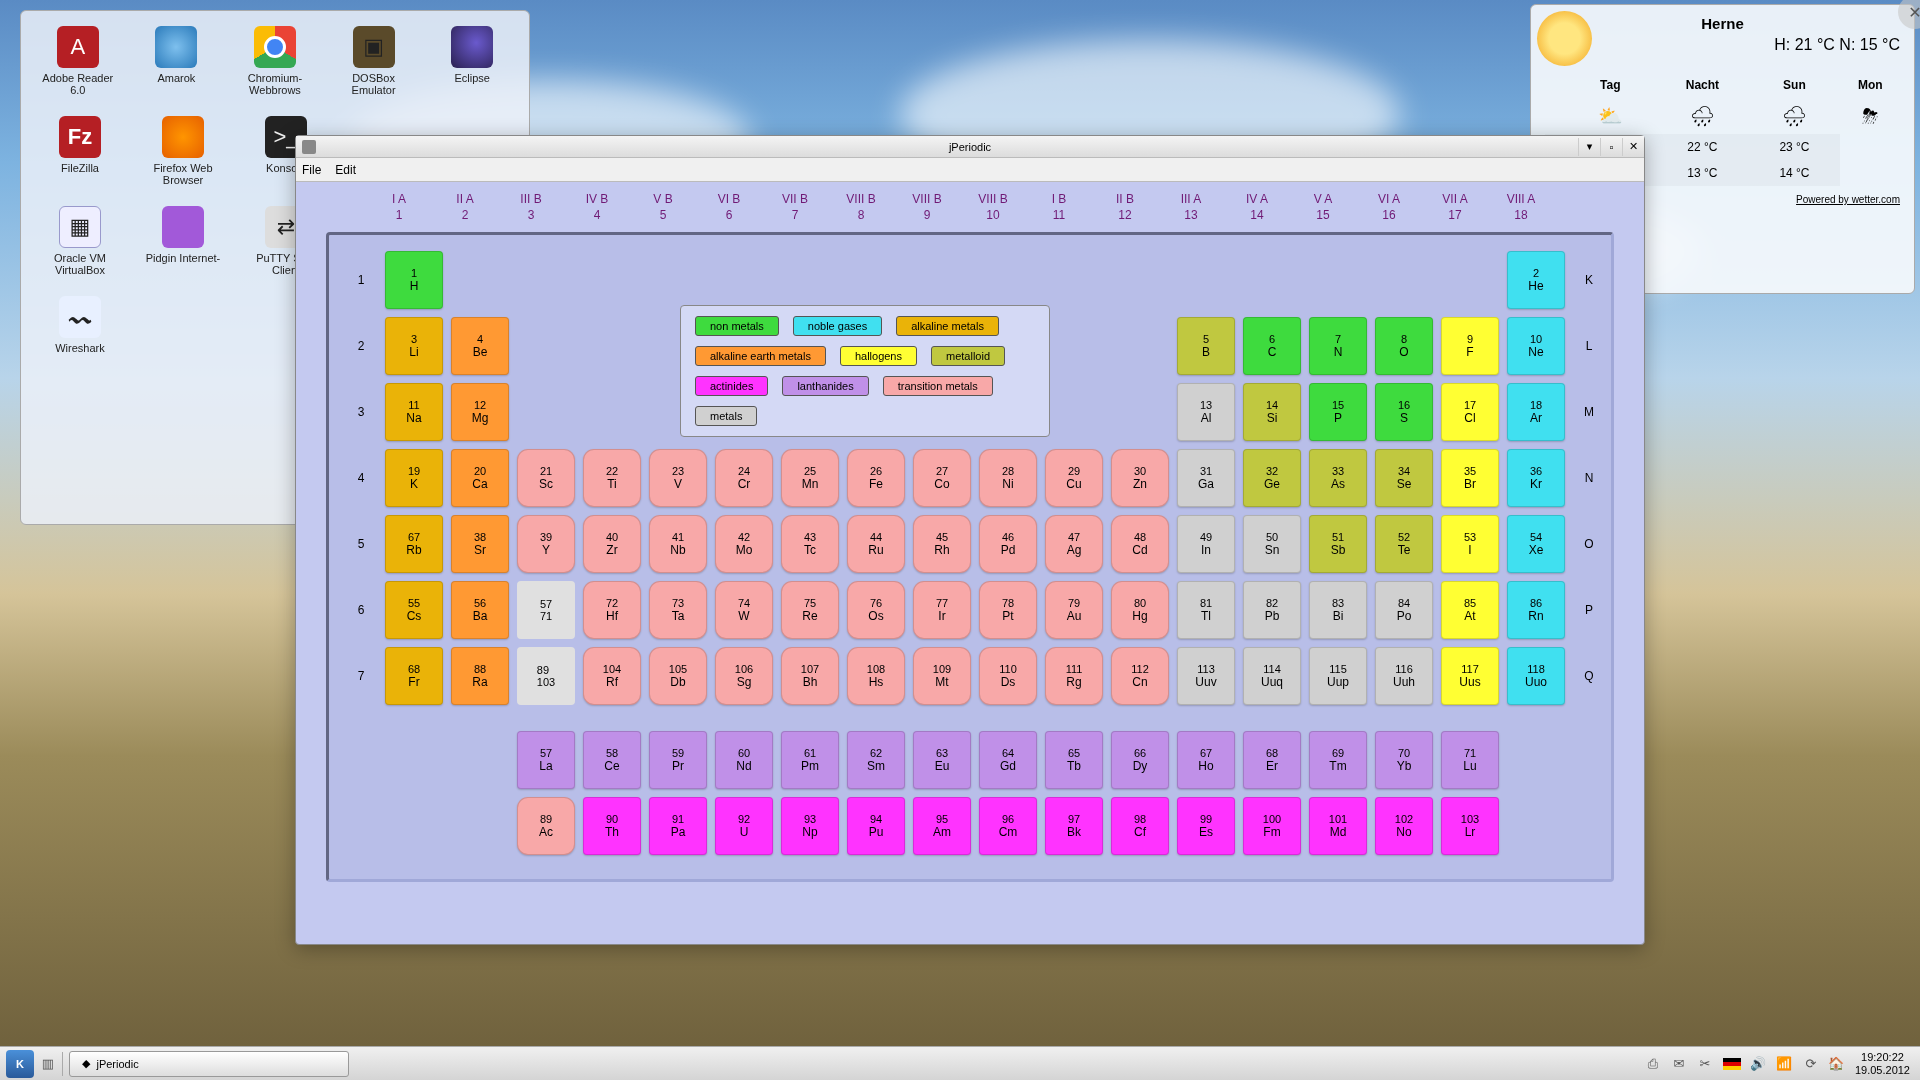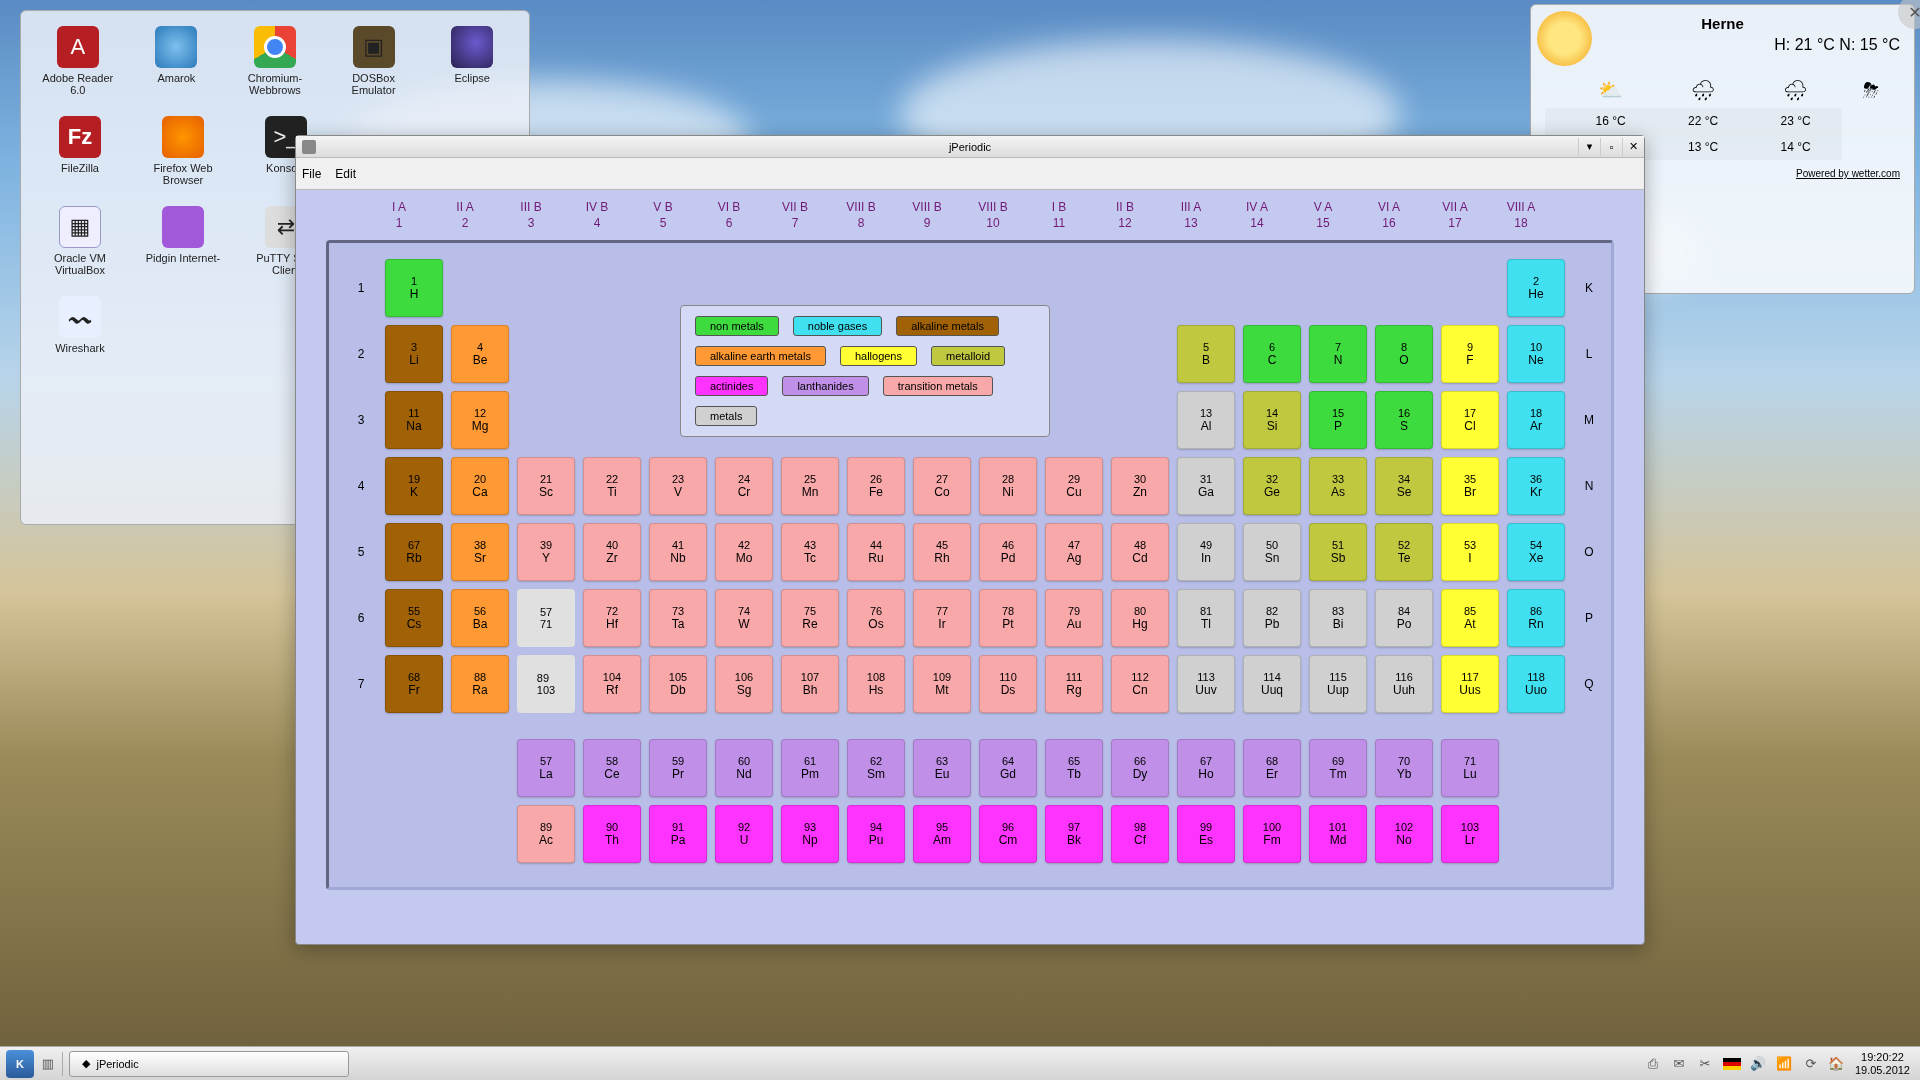--- a/index.html
+++ b/index.html
@@ -60,21 +60,21 @@
   display:flex; flex-direction:column;
 }
 .titlebar{
   height:22px;background:linear-gradient(#f4f4f4,#dcdcdc);border-bottom:1px solid #bbb;
   display:flex;align-items:center;font-size:11px;position:relative;
 }
 .titlebar .ticon{width:14px;height:14px;margin:0 6px;background:#888;border-radius:2px;}
 .titlebar .ttl{position:absolute;left:0;right:0;text-align:center;pointer-events:none;}
 .titlebar .wbtns{margin-left:auto;display:flex;}
 .titlebar .wb{width:22px;height:18px;border-left:1px solid #ccc;display:flex;align-items:center;justify-content:center;cursor:default;font-size:11px;}
-.menubar{height:32px;background:#f0f0f0;border-bottom:1px solid #bbb;display:flex;align-items:center;font-size:12px;padding:0 6px;gap:14px;}
+.menubar{height:24px;background:#f0f0f0;border-bottom:1px solid #bbb;display:flex;align-items:center;font-size:12px;padding:0 6px;gap:14px;}
 .menubar span{cursor:default;}
 .win-body{flex:1;padding:10px 30px;overflow:auto;}
 
 
 .grp-hdr{display:grid;grid-template-columns:40px repeat(18,66px) 40px;gap:0;font-size:12px;text-align:center;color:#701a75;margin-bottom:2px;}
 .ptable{background:#b8bee8;border:3px inset #a0a8d8;padding:12px 12px 20px;border-radius:4px;}
 .prow{display:grid;grid-template-columns:40px repeat(18,66px) 40px;gap:0;height:66px;align-items:center;}
 .prow .rn{font-size:12px;text-align:center;}
 .cell{
   width:58px;height:58px;margin:4px auto;border-radius:4px;
@@ -83,27 +83,27 @@
   cursor:default;
 }
 .cell .num{font-size:11px;}
 .cell .sym{font-size:12px;}
 .placeholder{width:58px;height:58px;margin:4px auto;background:#e0e0e0;border-radius:4px;display:flex;flex-direction:column;align-items:center;justify-content:center;font-size:11px;}
 .spacer{width:58px;height:58px;}
 
 
 .cat-nonmetal{background:#3edb3e;}
 .cat-noble{background:#40e0f0;}
-.cat-alkali{background:#a16207;}
+.cat-alkali{background:#eab308;}
 .cat-alkaline{background:#ff9933;}
 .cat-halogen{background:#ffff33;}
 .cat-metalloid{background:#c0c840;}
 .cat-actinide{background:#ff33ff;}
 .cat-lanthanide{background:#c090e8;}
-.cat-transition{background:#f8a8a8;}
+.cat-transition{background:#f8a8a8;border-radius:11px;}
 .cat-metal{background:#d0d0d0;}
 
 
 .legend{
   position:absolute; left:680px; top:305px; width:370px;
   background:#d4d9f5;border:1px solid #888;border-radius:4px;padding:10px 14px;
   display:flex;flex-wrap:wrap;gap:10px 14px;font-size:11px;
 }
 .legend .lg{padding:3px 14px;border-radius:3px;border:1px solid #555;cursor:default;text-align:right;}
 
@@ -193,20 +193,27 @@
 
 <div class="weather">
   <div class="wx-close">✕</div>
   <div class="sun-ic"></div>
   <h3>Herne</h3>
   <div class="hl">
     <span>H: 21 °C</span> <span>N: 15 °C</span>
   </div>
   <table>
     <tbody>
+        <tr id="wx-h">
+          <th></th>
+          <th>Tag</th>
+          <th>Nacht</th>
+          <th>Sun</th>
+          <th>Mon</th>
+        </tr>
     <tr id="wx-i">
           <td></td>
           <td class="wi">⛅</td>
           <td class="wi">🌧</td>
           <td class="wi">🌧</td>
           <td class="wi">⛈</td>
         </tr>
     <tr class="trow" id="wx-r1">
           <td></td>
           <td>16 °C</td>

